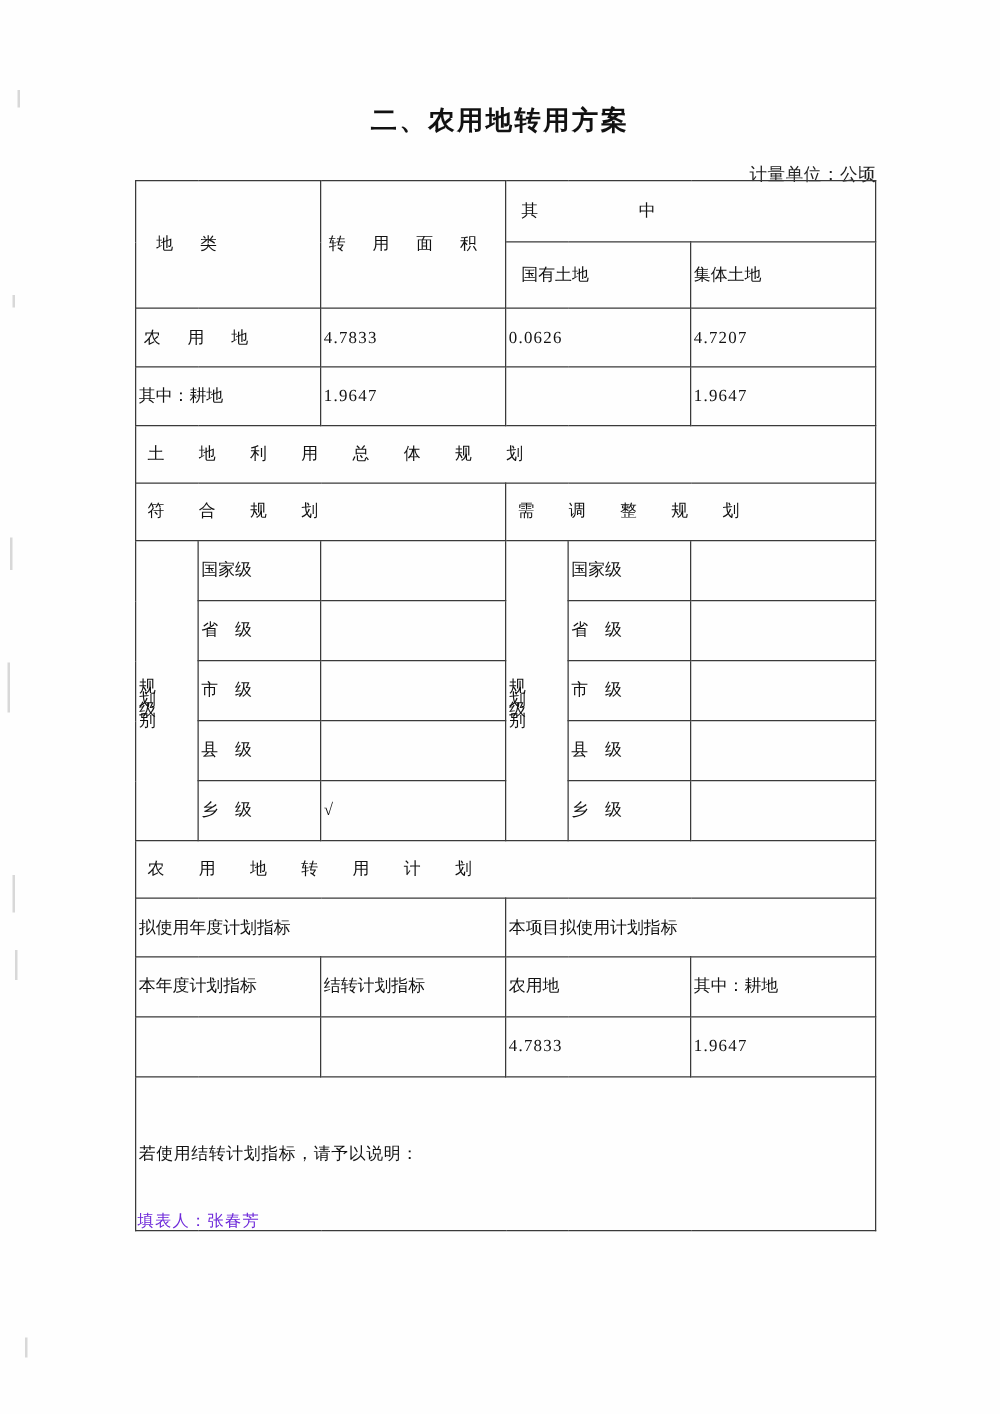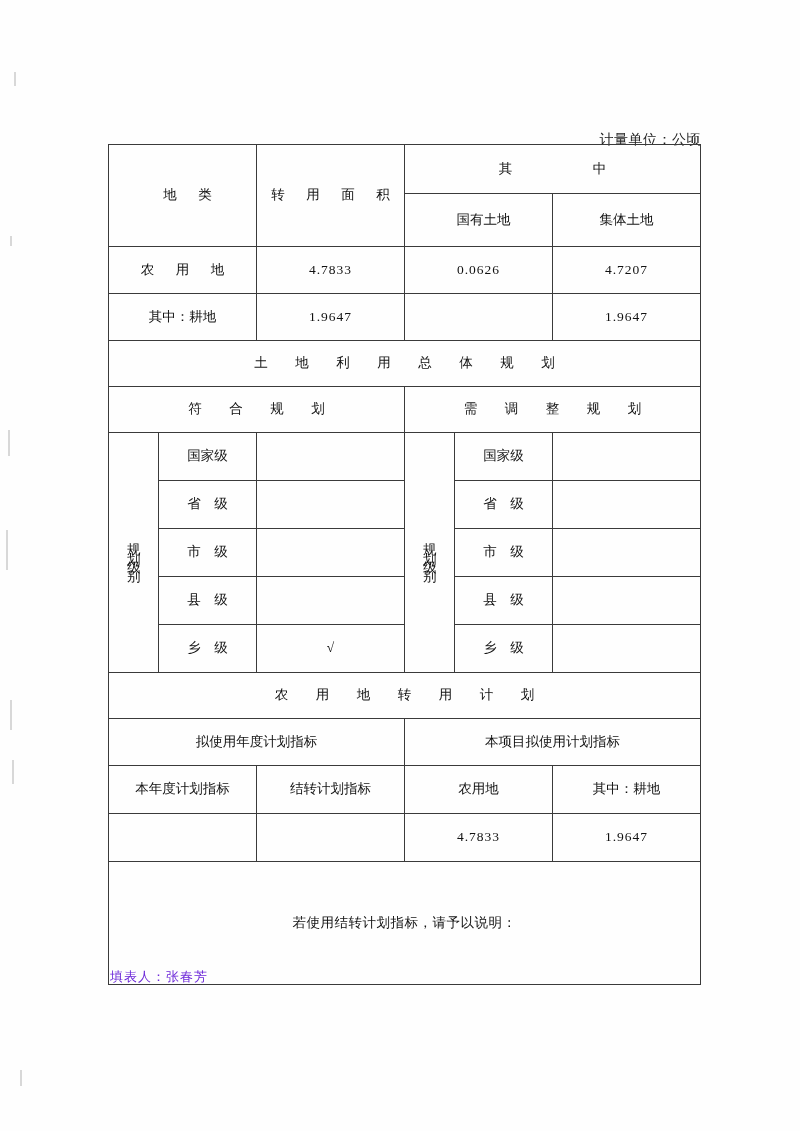--- a/index.html
+++ b/index.html
@@ -57,21 +57,21 @@
     width: 592px;
   }
 
   table.main {
     border-collapse: collapse;
     width: 592px;
     table-layout: fixed;
   }
   table.main td {
     border: 1px solid #3a3a3a;
-    text-align: center;
+    text-align: left;
     vertical-align: middle;
     font-size: 13.5px;
     color: #111;
     padding: 0 2px;
     line-height: 1.35;
   }
   .h-spread {
     letter-spacing: 7px;
     text-indent: 7px;
   }
@@ -121,20 +121,21 @@
 <div class="page">
 
   <div class="speck" style="left:14px;top:72px;width:2px;height:14px;"></div>
   <div class="speck" style="left:10px;top:236px;width:2px;height:10px;"></div>
   <div class="speck" style="left:8px;top:430px;width:2px;height:26px;"></div>
   <div class="speck" style="left:6px;top:530px;width:2px;height:40px;"></div>
   <div class="speck" style="left:10px;top:700px;width:2px;height:30px;"></div>
   <div class="speck" style="left:12px;top:760px;width:2px;height:24px;"></div>
   <div class="speck" style="left:20px;top:1070px;width:2px;height:16px;"></div>
 
+  <div class="doc-title">二、农用地转用方案</div>
 
   <div class="unit-note">计量单位：公顷</div>
 
   <div class="table-wrap">
     <table class="main">
       <colgroup>
         <col style="width:50px">
         <col style="width:98px">
         <col style="width:148px">
         <col style="width:50px">

